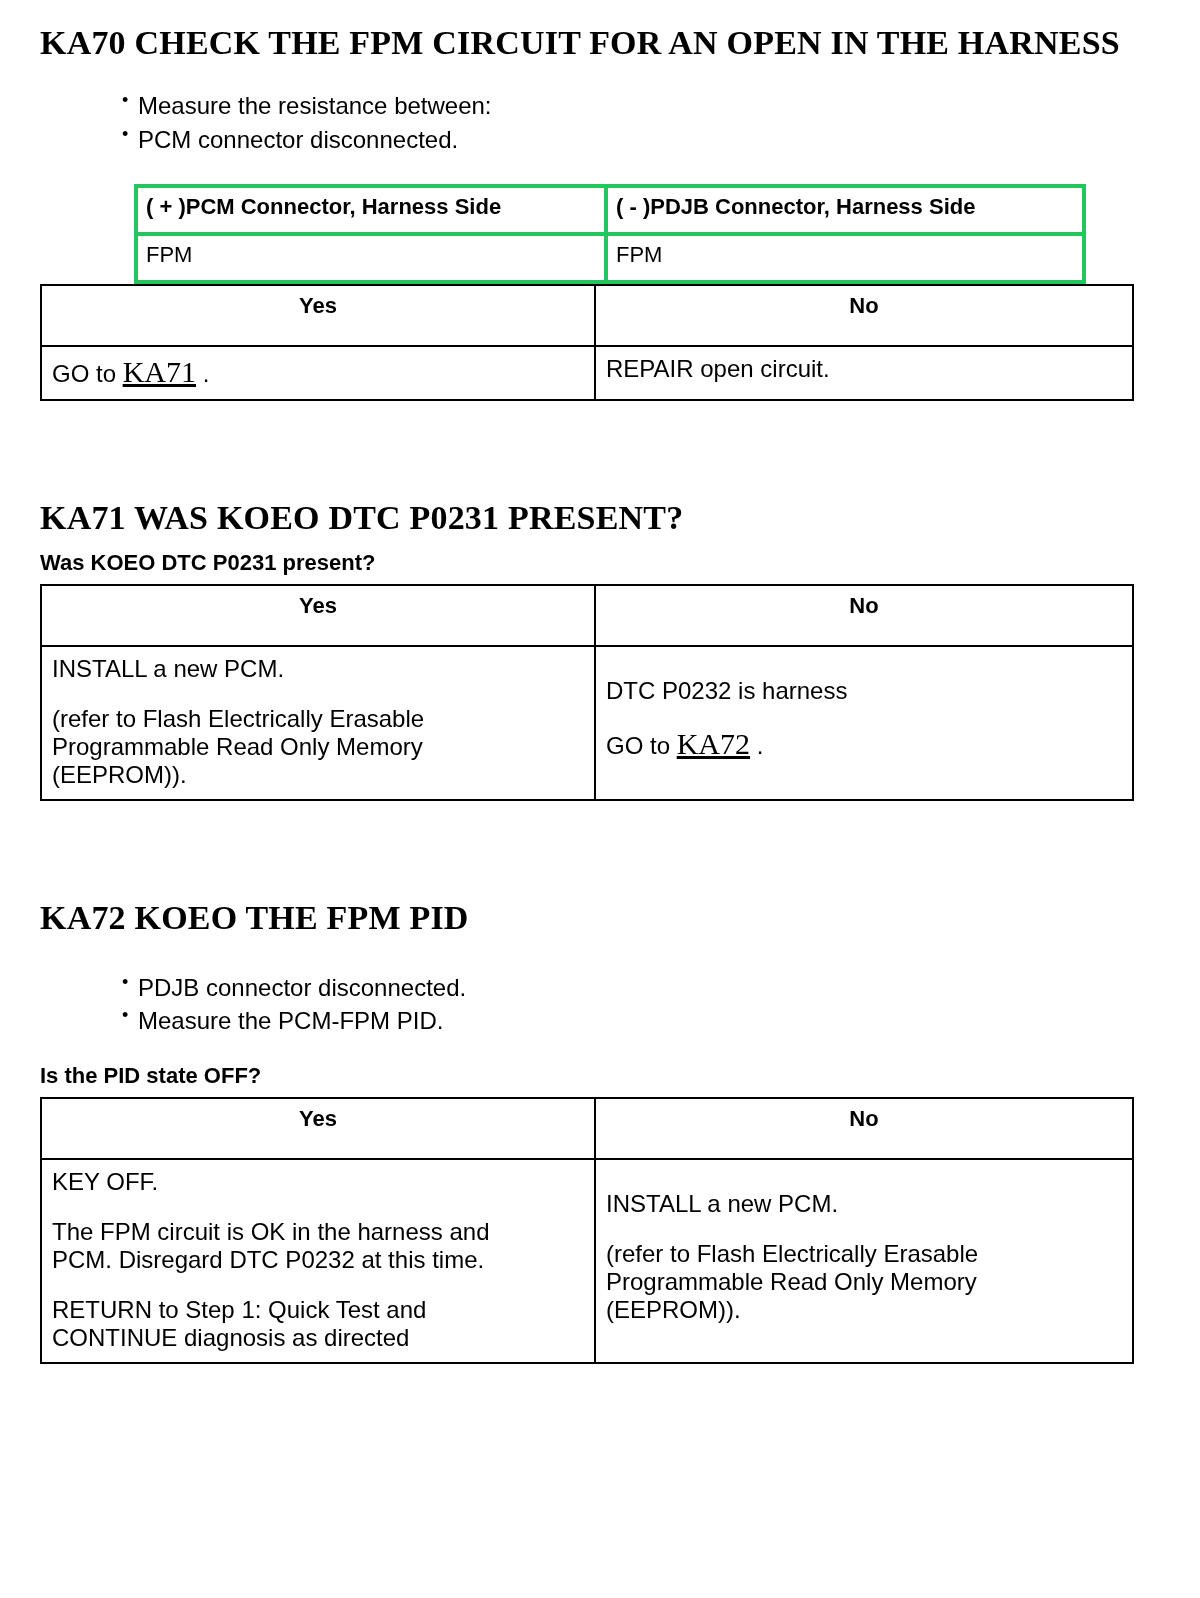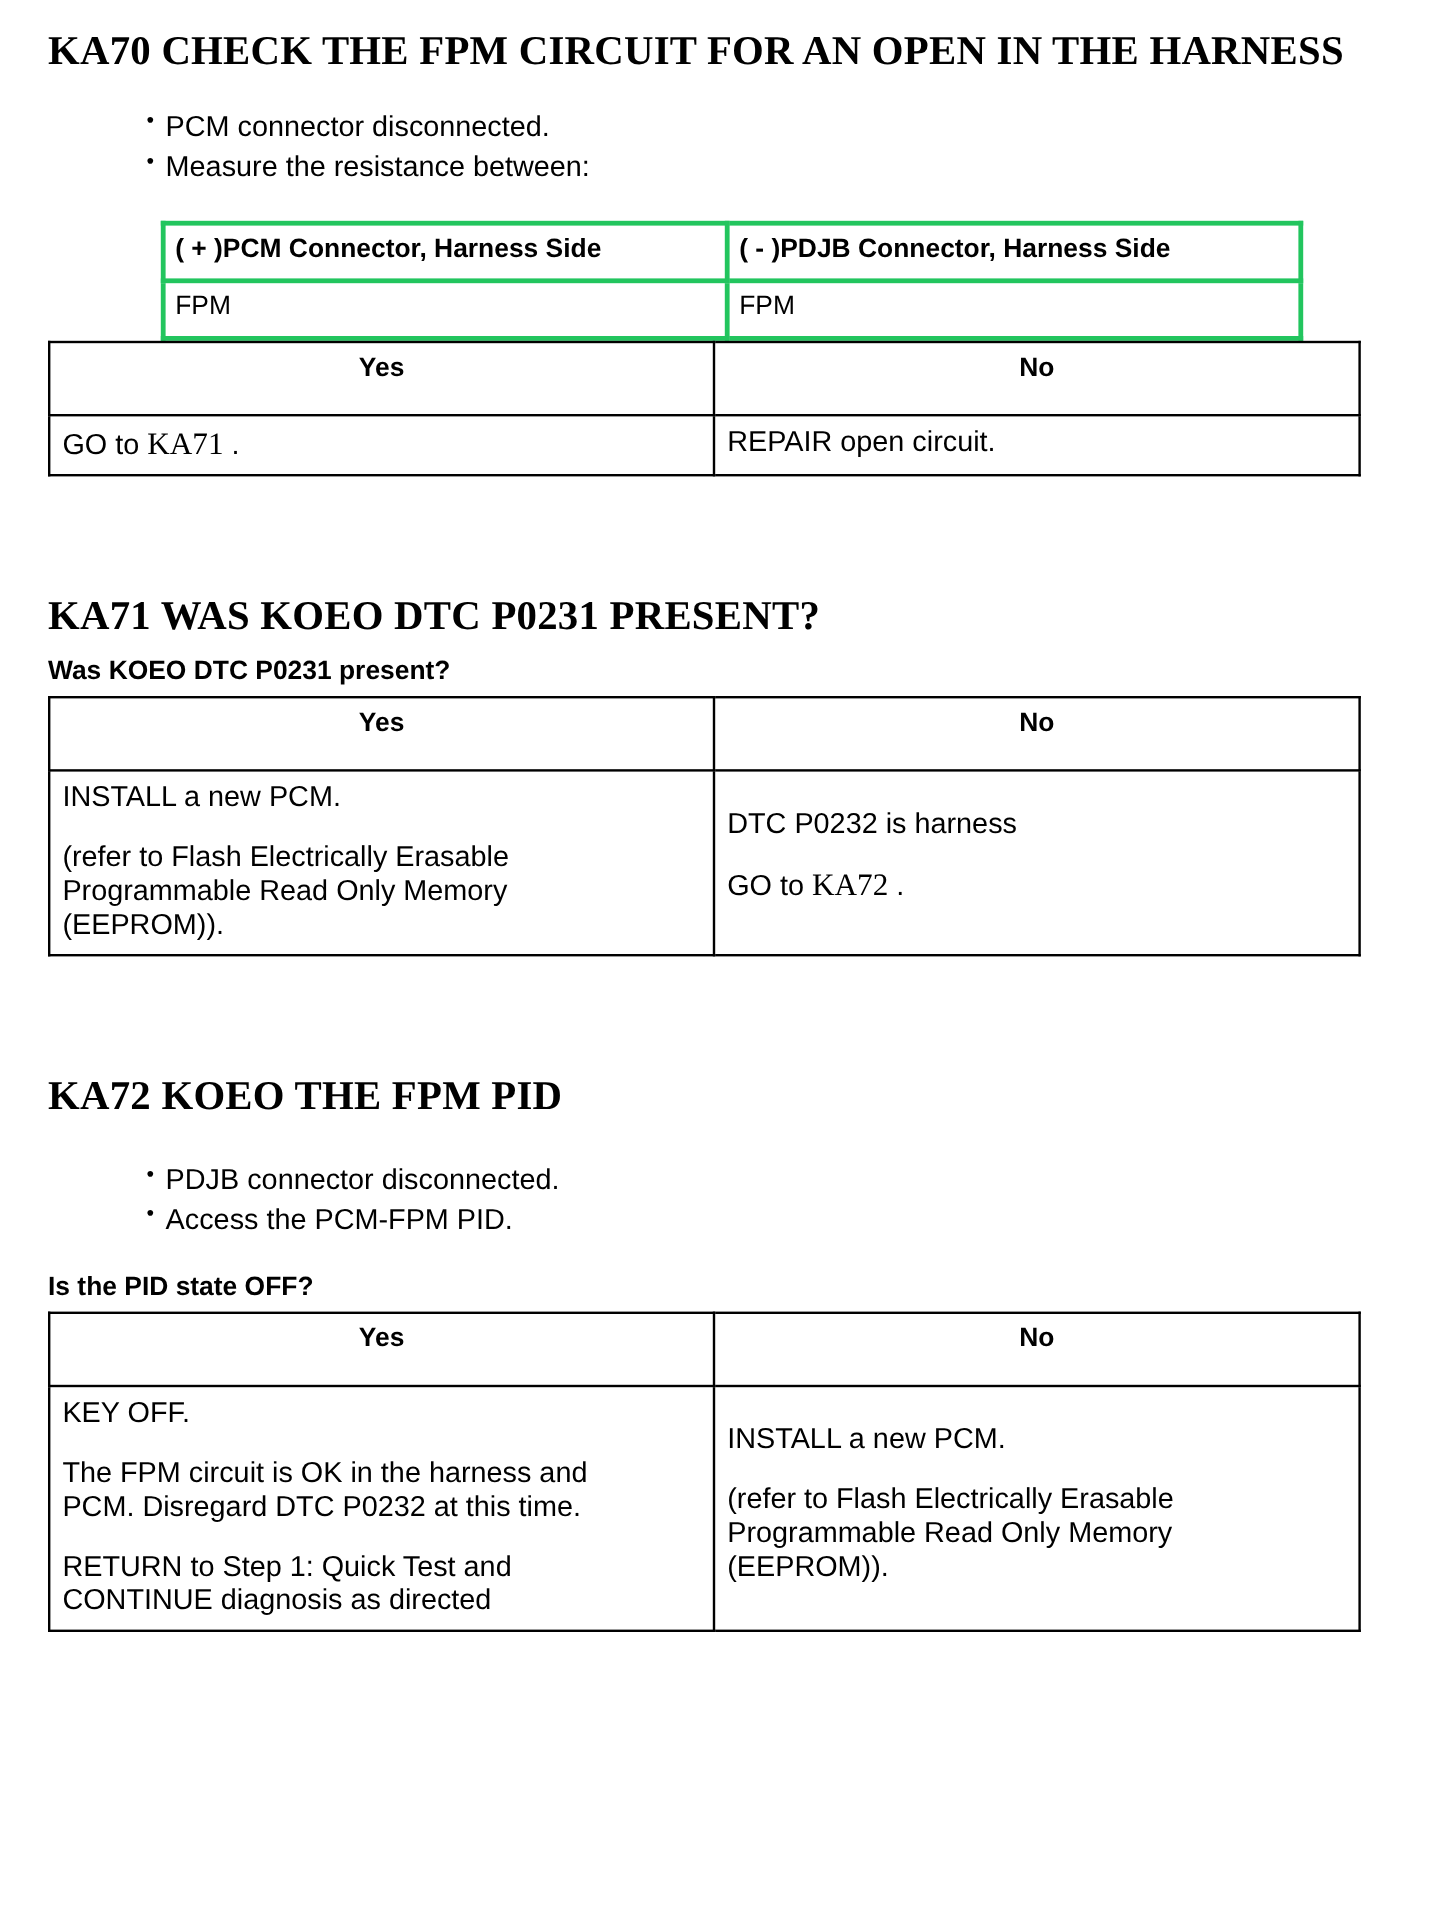--- a/index.html
+++ b/index.html
@@ -91,40 +91,41 @@
     padding: 7px 0 26px 0;
   }
   .yn-table .col-a { width: 552px; }
   .yn-table .col-b { width: 536px; }
 
   .cell-line { display: block; }
   .cell-gap { display: block; height: 22px; }
 
   .serif-ref {
     font-family: "Liberation Serif", serif;
-    font-size: 26px;
+    font-size: 30px;
+    text-decoration: underline;
   }
 
   .sect-gap-1 { height: 96px; }
   .sect-gap-2 { height: 96px; }
 
   .tight-q { margin-top: 12px; }
   .bullets-72 { margin-top: 32px; }
 </style>
 </head>
 <body>
 
 <div class="page">
 
   <div>
     <h1 class="step-title">KA70 CHECK THE FPM CIRCUIT FOR AN OPEN IN THE HARNESS</h1>
 
     <ul class="bullets">
+      <li>Measure the resistance between:</li>
       <li>PCM connector disconnected.</li>
-      <li>Measure the resistance between:</li>
     </ul>
 
     <table class="conn-table">
       <tbody>
           <tr>
         <td class="hdr c1">( + )PCM Connector, Harness Side</td>
         <td class="hdr c2">( - )PDJB Connector, Harness Side</td>
       </tr>
       <tr>
         <td class="c1">FPM</td>
@@ -184,21 +185,21 @@
       </table>
   </div>
 
   <div class="sect-gap-2"></div>
 
   <div>
     <h1 class="step-title">KA72 KOEO THE FPM PID</h1>
 
     <ul class="bullets bullets-72">
       <li>PDJB connector disconnected.</li>
-      <li>Access the PCM-FPM PID.</li>
+      <li>Measure the PCM-FPM PID.</li>
     </ul>
 
     <div class="question">Is the PID state OFF?</div>
 
     <table class="yn-table">
       <tbody>
           <tr>
         <td class="yn-head col-a">Yes</td>
         <td class="yn-head col-b">No</td>
       </tr>

